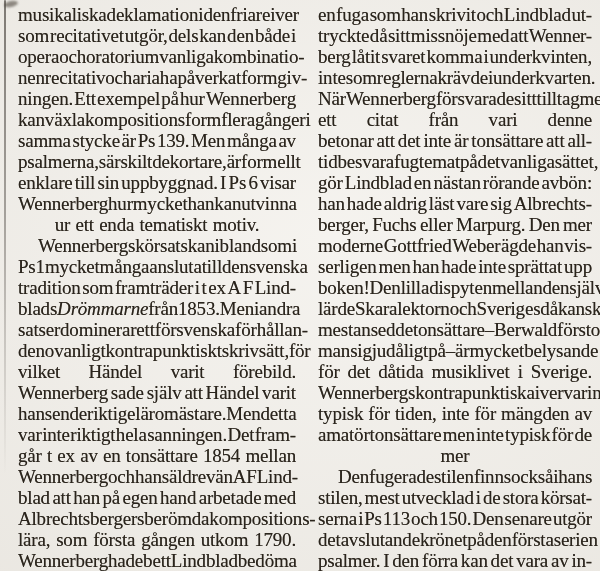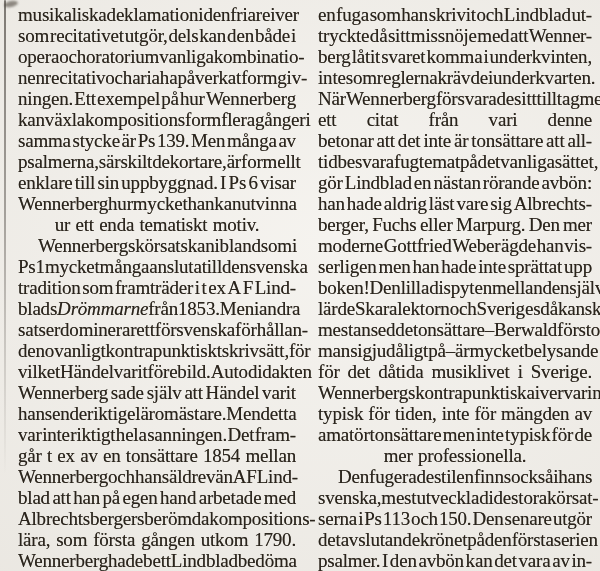--- a/index.html
+++ b/index.html
@@ -87,21 +87,21 @@
       <div class="line"><span>psalmerna,</span><span>särskilt</span><span>de</span><span>kortare,</span><span>är</span><span>formellt</span></div>
       <div class="line"><span>enklare</span><span>till</span><span>sin</span><span>uppbyggnad.</span><span>I</span><span>Ps</span><span>6</span><span>visar</span></div>
       <div class="line"><span>Wennerberg</span><span>hur</span><span>mycket</span><span>han</span><span>kan</span><span>utvinna</span></div>
       <div class="line end"><span>ur</span><span>ett</span><span>enda</span><span>tematiskt</span><span>motiv.</span></div>
       <div class="line indent"><span>Wennerbergs</span><span>körsats</span><span>kan</span><span>ibland</span><span>som</span><span>i</span></div>
       <div class="line"><span>Ps</span><span>1</span><span>mycket</span><span>många</span><span>ansluta</span><span>till</span><span>den</span><span>svenska</span></div>
       <div class="line"><span>tradition</span><span>som</span><span>framträder</span><span>i</span><span>t</span><span>ex</span><span>A</span><span>F</span><span>Lind-</span></div>
       <div class="line"><span>blads</span><span><em>Drömmarne</em></span><span>från</span><span>1853.</span><span>Men</span><span>i</span><span>andra</span></div>
       <div class="line"><span>satser</span><span>dominerar</span><span>ett</span><span>för</span><span>svenska</span><span>förhållan-</span></div>
       <div class="line"><span>den</span><span>ovanligt</span><span>kontrapunktiskt</span><span>skrivsätt,</span><span>för</span></div>
-      <div class="line"><span>vilket</span><span>Händel</span><span>varit</span><span>förebild.</span><span>Autodidakten</span></div>
+      <div class="line"><span>vilket</span><span>Händel</span><span>varit</span><span>förebild.</span></div>
       <div class="line"><span>Wennerberg</span><span>sade</span><span>själv</span><span>att</span><span>Händel</span><span>varit</span></div>
       <div class="line"><span>hans</span><span>ende</span><span>riktige</span><span>läromästare.</span><span>Men</span><span>detta</span></div>
       <div class="line"><span>var</span><span>inte</span><span>riktigt</span><span>hela</span><span>sanningen.</span><span>Det</span><span>fram-</span></div>
       <div class="line"><span>går</span><span>t</span><span>ex</span><span>av</span><span>en</span><span>tonsättare</span><span>1854</span><span>mellan</span></div>
       <div class="line"><span>Wennerberg</span><span>och</span><span>hans</span><span>äldre</span><span>vän</span><span>A</span><span>F</span><span>Lind-</span></div>
       <div class="line"><span>blad</span><span>att</span><span>han</span><span>på</span><span>egen</span><span>hand</span><span>arbetade</span><span>med</span></div>
       <div class="line"><span>Albrechtsbergers</span><span>berömda</span><span>kompositions-</span></div>
       <div class="line"><span>lära,</span><span>som</span><span>första</span><span>gången</span><span>utkom</span><span>1790.</span></div>
       <div class="line"><span>Wennerberg</span><span>hade</span><span>bett</span><span>Lindblad</span><span>bedöma</span></div>
     </div>
@@ -120,20 +120,20 @@
       <div class="line"><span>moderne</span><span>Gottfried</span><span>Weber</span><span>ägde</span><span>han</span><span>vis-</span></div>
       <div class="line"><span>serligen</span><span>men</span><span>han</span><span>hade</span><span>inte</span><span>sprättat</span><span>upp</span></div>
       <div class="line"><span>boken!</span><span>Den</span><span>lilla</span><span>dispyten</span><span>mellan</span><span>den</span><span>själv-</span></div>
       <div class="line"><span>lärde</span><span>Skaralektorn</span><span>och</span><span>Sveriges</span><span>då</span><span>kanske</span></div>
       <div class="line"><span>mest</span><span>ansedde</span><span>tonsättare</span><span>–</span><span>Berwald</span><span>förstod</span></div>
       <div class="line"><span>man</span><span>sig</span><span>ju</span><span>dåligt</span><span>på</span><span>–</span><span>är</span><span>mycket</span><span>belysande</span></div>
       <div class="line"><span>för</span><span>det</span><span>dåtida</span><span>musiklivet</span><span>i</span><span>Sverige.</span></div>
       <div class="line"><span>Wennerbergs</span><span>kontrapunktiska</span><span>iver</span><span>var</span><span>inte</span></div>
       <div class="line"><span>typisk</span><span>för</span><span>tiden,</span><span>inte</span><span>för</span><span>mängden</span><span>av</span></div>
       <div class="line"><span>amatörtonsättare</span><span>men</span><span>inte</span><span>typisk</span><span>för</span><span>de</span></div>
-      <div class="line end"><span>mer</span><span>professionella.</span></div>
+      <div class="line end"><span>mer</span></div>
       <div class="line indent"><span>Den</span><span>fugerade</span><span>stilen</span><span>finns</span><span>också</span><span>i</span><span>hans</span></div>
-      <div class="line"><span>svenska,</span><span>mest</span><span>utvecklad</span><span>i</span><span>de</span><span>stora</span><span>körsat-</span></div>
+      <div class="line"><span>stilen,</span><span>mest</span><span>utvecklad</span><span>i</span><span>de</span><span>stora</span><span>körsat-</span></div>
       <div class="line"><span>serna</span><span>i</span><span>Ps</span><span>113</span><span>och</span><span>150.</span><span>Den</span><span>senare</span><span>utgör</span></div>
       <div class="line"><span>det</span><span>avslutande</span><span>krönet</span><span>på</span><span>den</span><span>första</span><span>serien</span></div>
-      <div class="line"><span>psalmer.</span><span>I</span><span>den</span><span>avbön</span><span>kan</span><span>det</span><span>vara</span><span>av</span><span>in-</span></div>
+      <div class="line"><span>psalmer.</span><span>I</span><span>den</span><span>förra</span><span>kan</span><span>det</span><span>vara</span><span>av</span><span>in-</span></div>
     </div>
 </div>
 
 </body></html>

